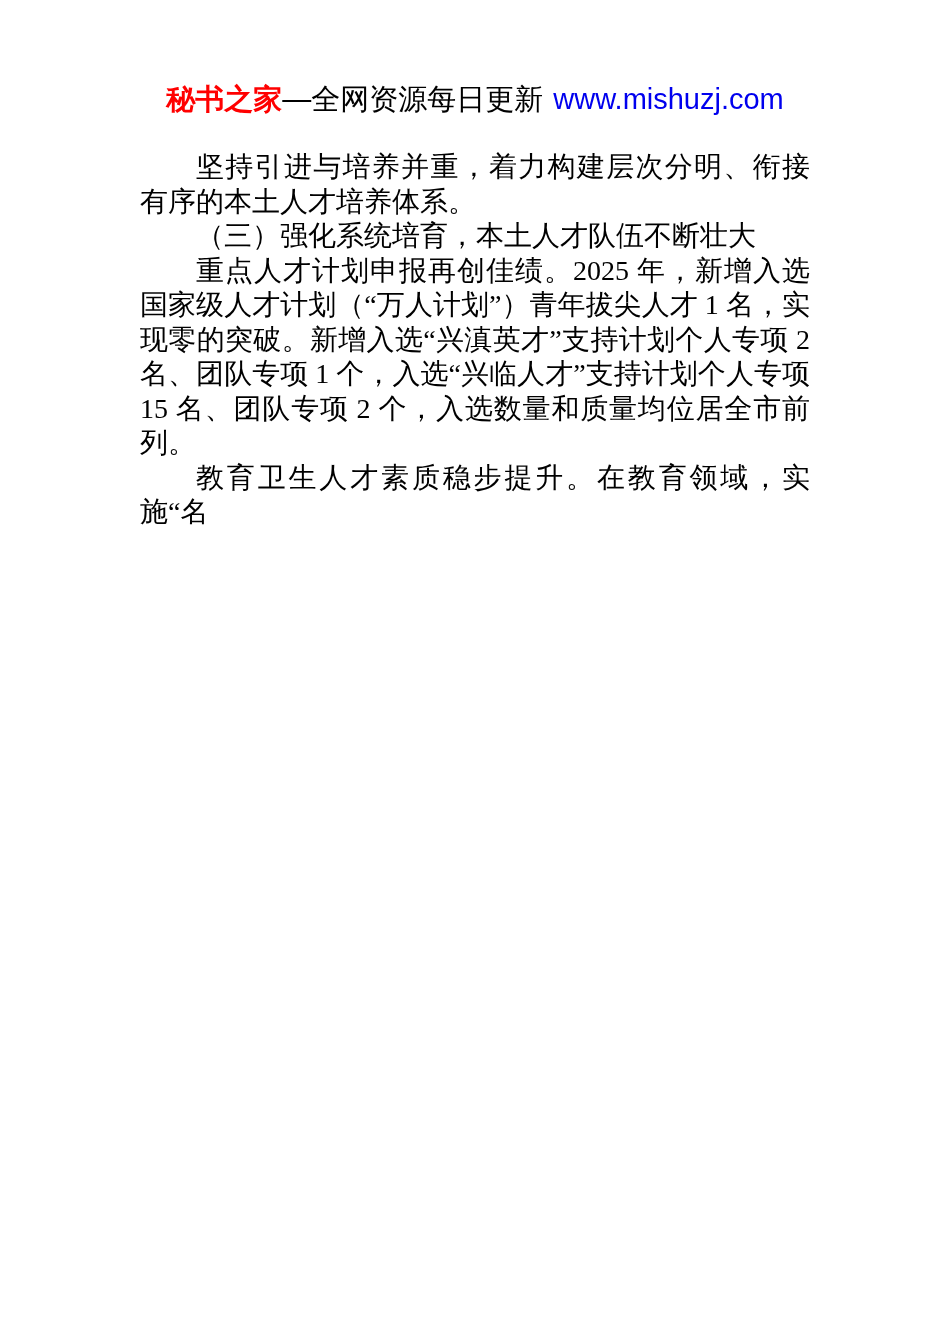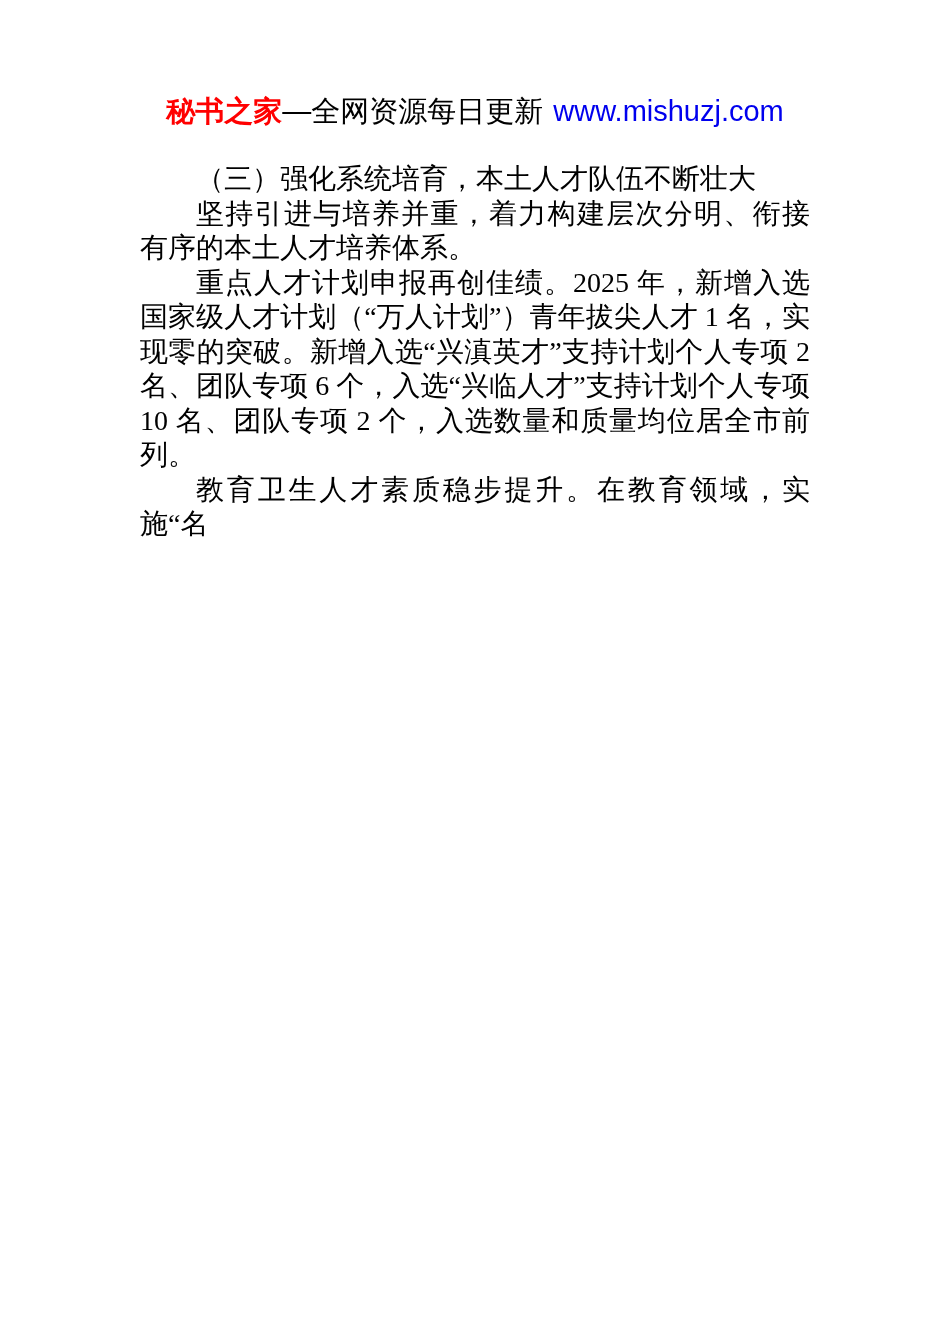--- a/index.html
+++ b/index.html
@@ -7,21 +7,20 @@
     padding: 0;
     background: #ffffff;
   }
   .page {
     position: relative;
     width: 950px;
     height: 1100px;
     background: #ffffff;
     overflow: hidden;
     box-sizing: border-box;
-    margin-top: 12px;
   }
   .doc-header {
     margin-top: 82px;
     text-align: center;
     font-family: "Liberation Sans", "DejaVu Sans", sans-serif;
     font-size: 29px;
     line-height: 35px;
     white-space: nowrap;
   }
   .brand {
@@ -57,19 +56,19 @@
 </head>
 <body>
 
 <div class="page">
 
   <div class="doc-header">
     <span class="brand">秘书之家</span><span class="tagline">—全网资源每日更新</span><span class="site-url">www.mishuzj.com</span>
   </div>
 
   <div class="content">
+    <p>坚持引进与培养并重，着力构建层次分明、衔接有序的本土人才培养体系。</p>
     <p>（三）强化系统培育，本土人才队伍不断壮大</p>
-    <p>坚持引进与培养并重，着力构建层次分明、衔接有序的本土人才培养体系。</p>
-    <p>重点人才计划申报再创佳绩。2025 年，新增入选国家级人才计划（“万人计划”）青年拔尖人才 1 名，实现零的突破。新增入选“兴滇英才”支持计划个人专项 2 名、团队专项 6 个，入选“兴临人才”支持计划个人专项 10 名、团队专项 2 个，入选数量和质量均位居全市前列。</p>
+    <p>重点人才计划申报再创佳绩。2025 年，新增入选国家级人才计划（“万人计划”）青年拔尖人才 1 名，实现零的突破。新增入选“兴滇英才”支持计划个人专项 2 名、团队专项 1 个，入选“兴临人才”支持计划个人专项 15 名、团队专项 2 个，入选数量和质量均位居全市前列。</p>
     <p>教育卫生人才素质稳步提升。在教育领域，实施“名</p>
   </div>
 
 </div>
 
 </body></html>

